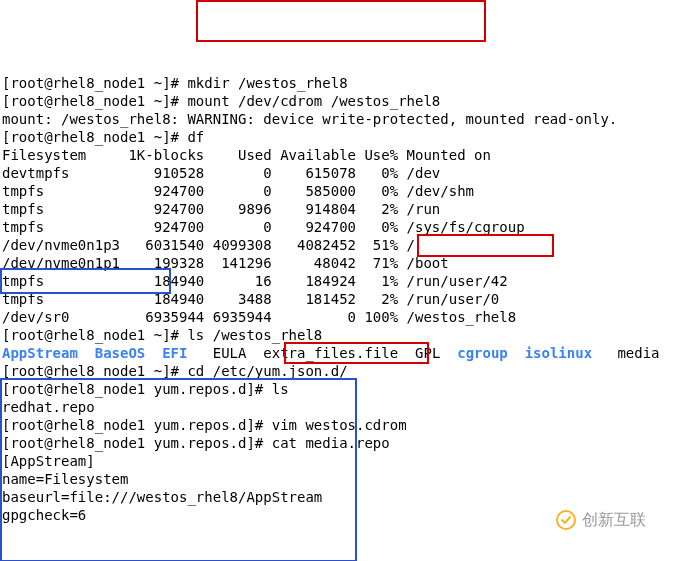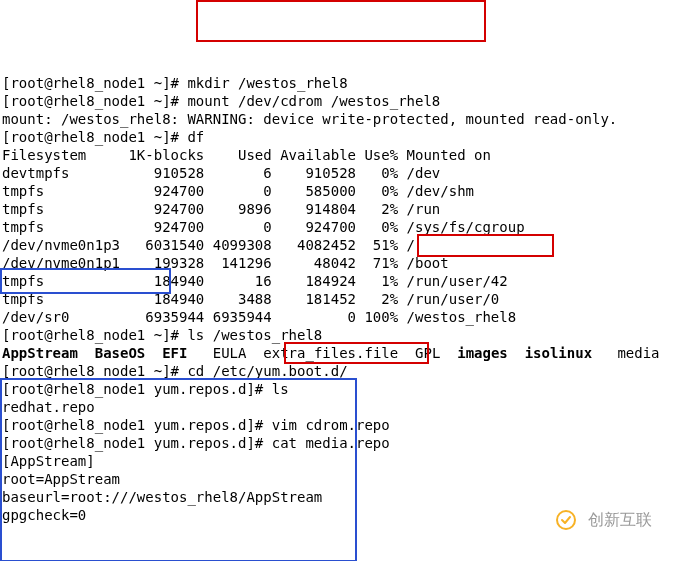--- a/index.html
+++ b/index.html
@@ -8,21 +8,21 @@
     background: #ffffff;
     font-family: "DejaVu Sans Mono", "Liberation Mono", "Consolas", monospace;
     font-size: 14px;
     line-height: 18px;
     color: #000000;
     white-space: pre;
     width: 685px;
     box-sizing: border-box;
     position: relative;
   }
-  .dir { color: #000000; font-weight: bold; }
+  .dir { color: #3b82f6; font-weight: bold; }
   .ann-red1 {
     position: absolute;
     border: 2px solid #d40000;
     top: 0px;
     left: 196px;
     width: 286px;
     height: 38px;
     pointer-events: none;
   }
   .ann-red2 {
@@ -63,56 +63,56 @@
   }
   .watermark {
     position: absolute;
     top: 510px;
     left: 556px;
     font-family: "Arial", sans-serif;
     font-size: 16px;
     color: #888;
     display: flex;
     align-items: center;
-    gap: 12px;
+    gap: 6px;
     opacity: 0.85;
     pointer-events: none;
   }
   .watermark svg { display:block; }
 </style>
 </head>
 <body>
 
 
 
 <span>[root@rhel8_node1 ~]# </span><span>mkdir /westos_rhel8</span>
 <span>[root@rhel8_node1 ~]# </span><span>mount /dev/cdrom /westos_rhel8</span>
 <span>mount: /westos_rhel8: WARNING: device write-protected, mounted read-only.</span>
 <span>[root@rhel8_node1 ~]# </span><span>df</span>
 <span>Filesystem     1K-blocks    Used Available Use% Mounted on</span>
-<span>devtmpfs          910528       6    910528   0% /dev</span>
+<span>devtmpfs          910528       0    615078   0% /dev</span>
 <span>tmpfs             924700       0    585000   0% /dev/shm</span>
 <span>tmpfs             924700    9896    914804   2% /run</span>
 <span>tmpfs             924700       0    924700   0% /sys/fs/cgroup</span>
 <span>/dev/nvme0n1p3   6031540 4099308   4082452  51% /</span>
 <span>/dev/nvme0n1p1    199328  141296     48042  71% /boot</span>
 <span>tmpfs             184940      16    184924   1% /run/user/42</span>
 <span>tmpfs             184940    3488    181452   2% /run/user/0</span>
 <span>/dev/sr0         6935944 6935944         0 100% /westos_rhel8</span>
 <span>[root@rhel8_node1 ~]# </span><span>ls /westos_rhel8</span>
-<span class="dir">AppStream</span>  <span class="dir">BaseOS</span>  <span class="dir">EFI</span>   <span>EULA</span>  <span>extra_files.file</span>  <span>GPL</span>  <span class="dir">images</span>  <span class="dir">isolinux</span>   <span>media</span>
-<span>[root@rhel8_node1 ~]# </span><span>cd /etc/yum.boot.d/</span>
+<span class="dir">AppStream</span>  <span class="dir">BaseOS</span>  <span class="dir">EFI</span>   <span>EULA</span>  <span>extra_files.file</span>  <span>GPL</span>  <span class="dir">cgroup</span>  <span class="dir">isolinux</span>   <span>media</span>
+<span>[root@rhel8_node1 ~]# </span><span>cd /etc/yum.json.d/</span>
 <span>[root@rhel8_node1 yum.repos.d]# </span><span>ls</span>
 <span>redhat.repo</span>
-<span>[root@rhel8_node1 yum.repos.d]# </span><span>vim cdrom.repo</span>
+<span>[root@rhel8_node1 yum.repos.d]# </span><span>vim westos.cdrom</span>
 <span>[root@rhel8_node1 yum.repos.d]# </span><span>cat media.repo</span>
 <span>[AppStream]</span>
-<span>root=AppStream</span>
-<span>baseurl=root:///westos_rhel8/AppStream</span>
-<span>gpgcheck=0</span>
+<span>name=Filesystem</span>
+<span>baseurl=file:///westos_rhel8/AppStream</span>
+<span>gpgcheck=6</span>
 <span></span>
 <span></span>
 
 
 
 
 
 <div class="ann-red1"></div>
 <div class="ann-red2"></div>
 <div class="ann-red3"></div>

